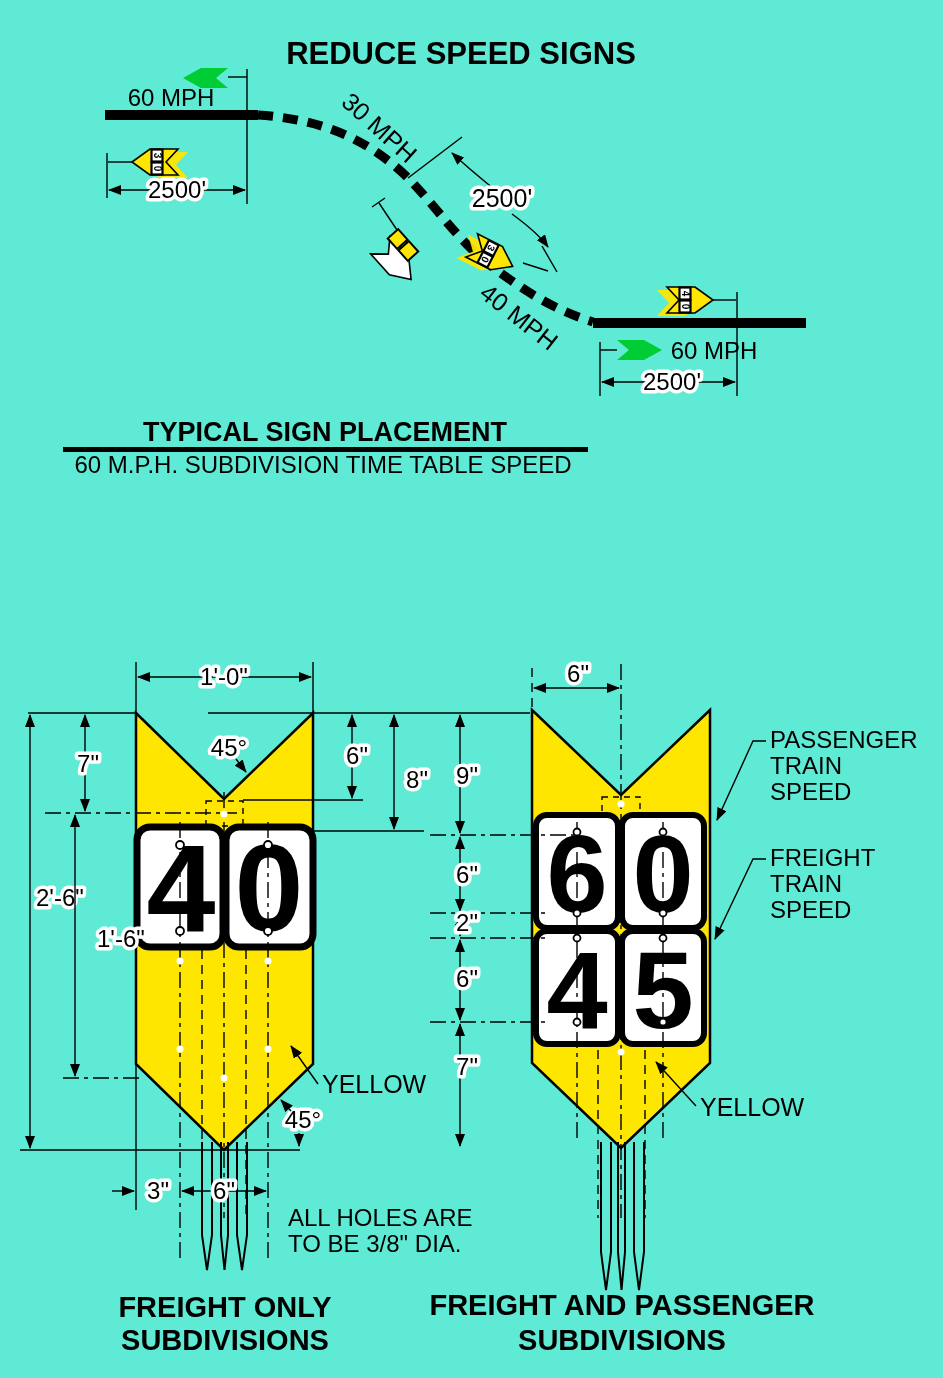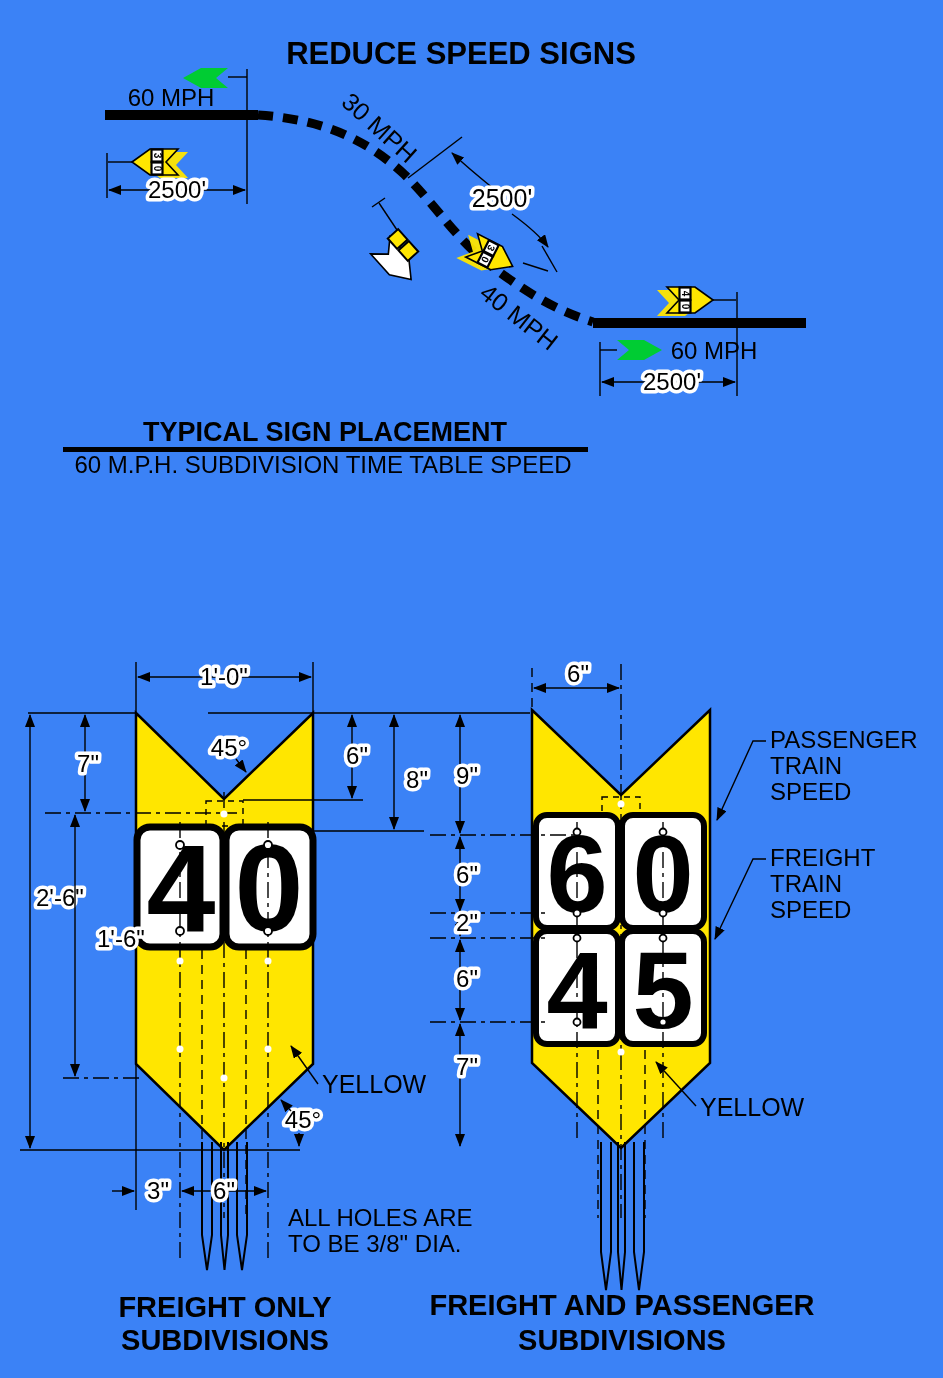--- a/index.html
+++ b/index.html
@@ -1,16 +1,16 @@
 <!DOCTYPE html>
 <html><head>
 <meta charset="utf-8">
 <style>
   html,body{margin:0;padding:0;background:#fff;}
-  #canvas{position:relative;width:943px;height:1378px;background:#3b82f6;overflow:hidden;}
+  #canvas{position:relative;width:943px;height:1378px;background:#5eead4;overflow:hidden;}
   svg text{font-family:"Liberation Sans","DejaVu Sans",sans-serif;fill:#000;}
   .t24{font-size:24px}
   .t25{font-size:25px}
   .b31{font-size:31px;font-weight:bold}
   .b28{font-size:27px;font-weight:bold}
   .b29{font-size:29px;font-weight:bold}
   .mid{text-anchor:middle}
   .halo{paint-order:stroke;stroke:#fff;stroke-width:7px;stroke-linejoin:round}
   .thin{stroke:#000;stroke-width:1.4;fill:none}
   .dd{stroke-dasharray:16 5 4 5}

